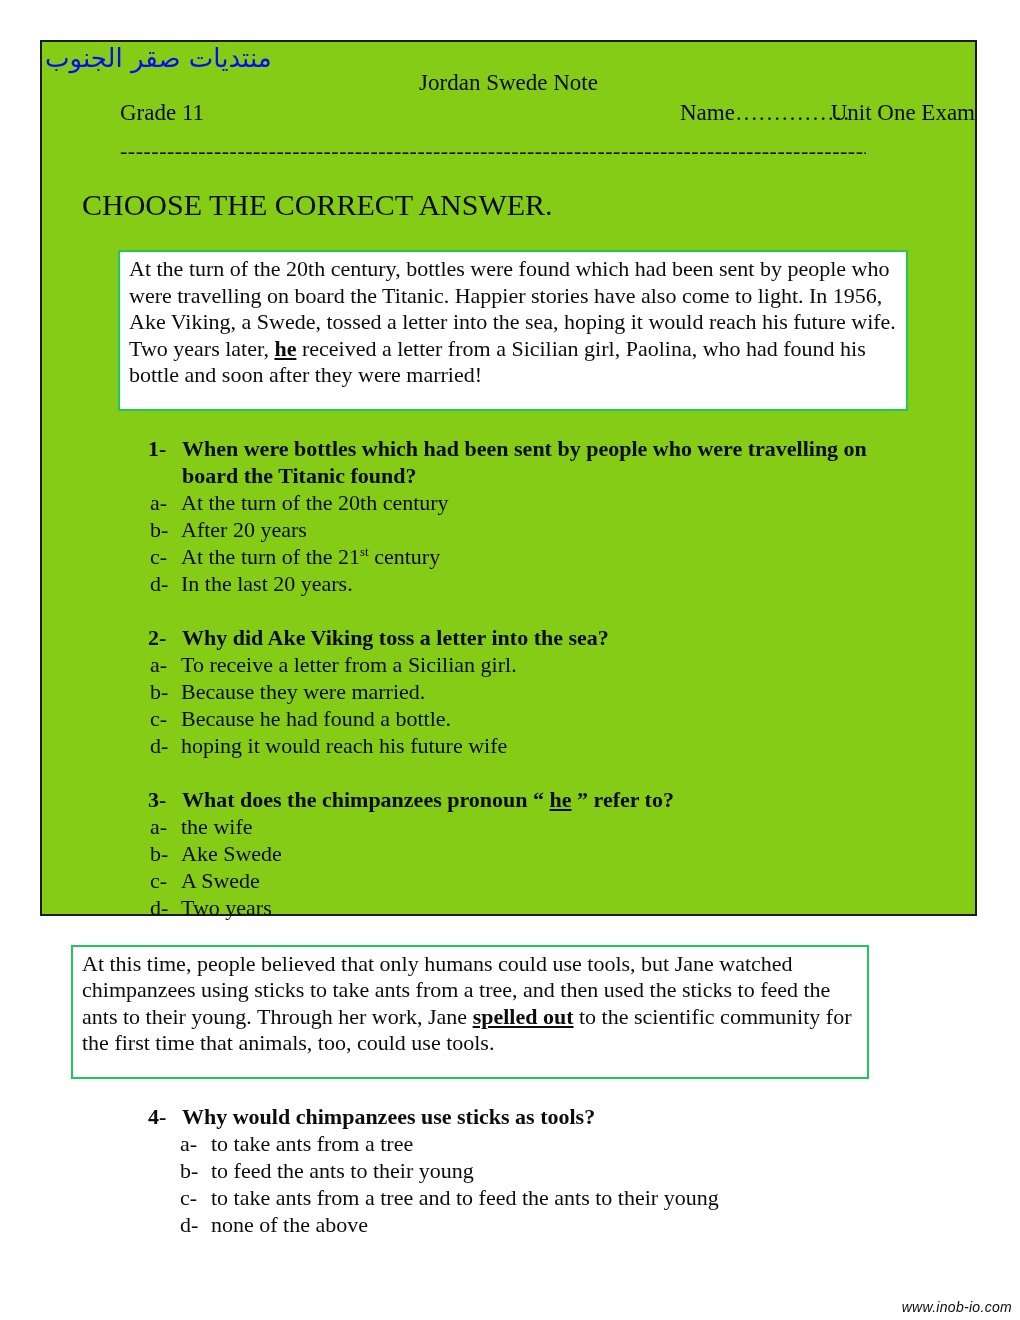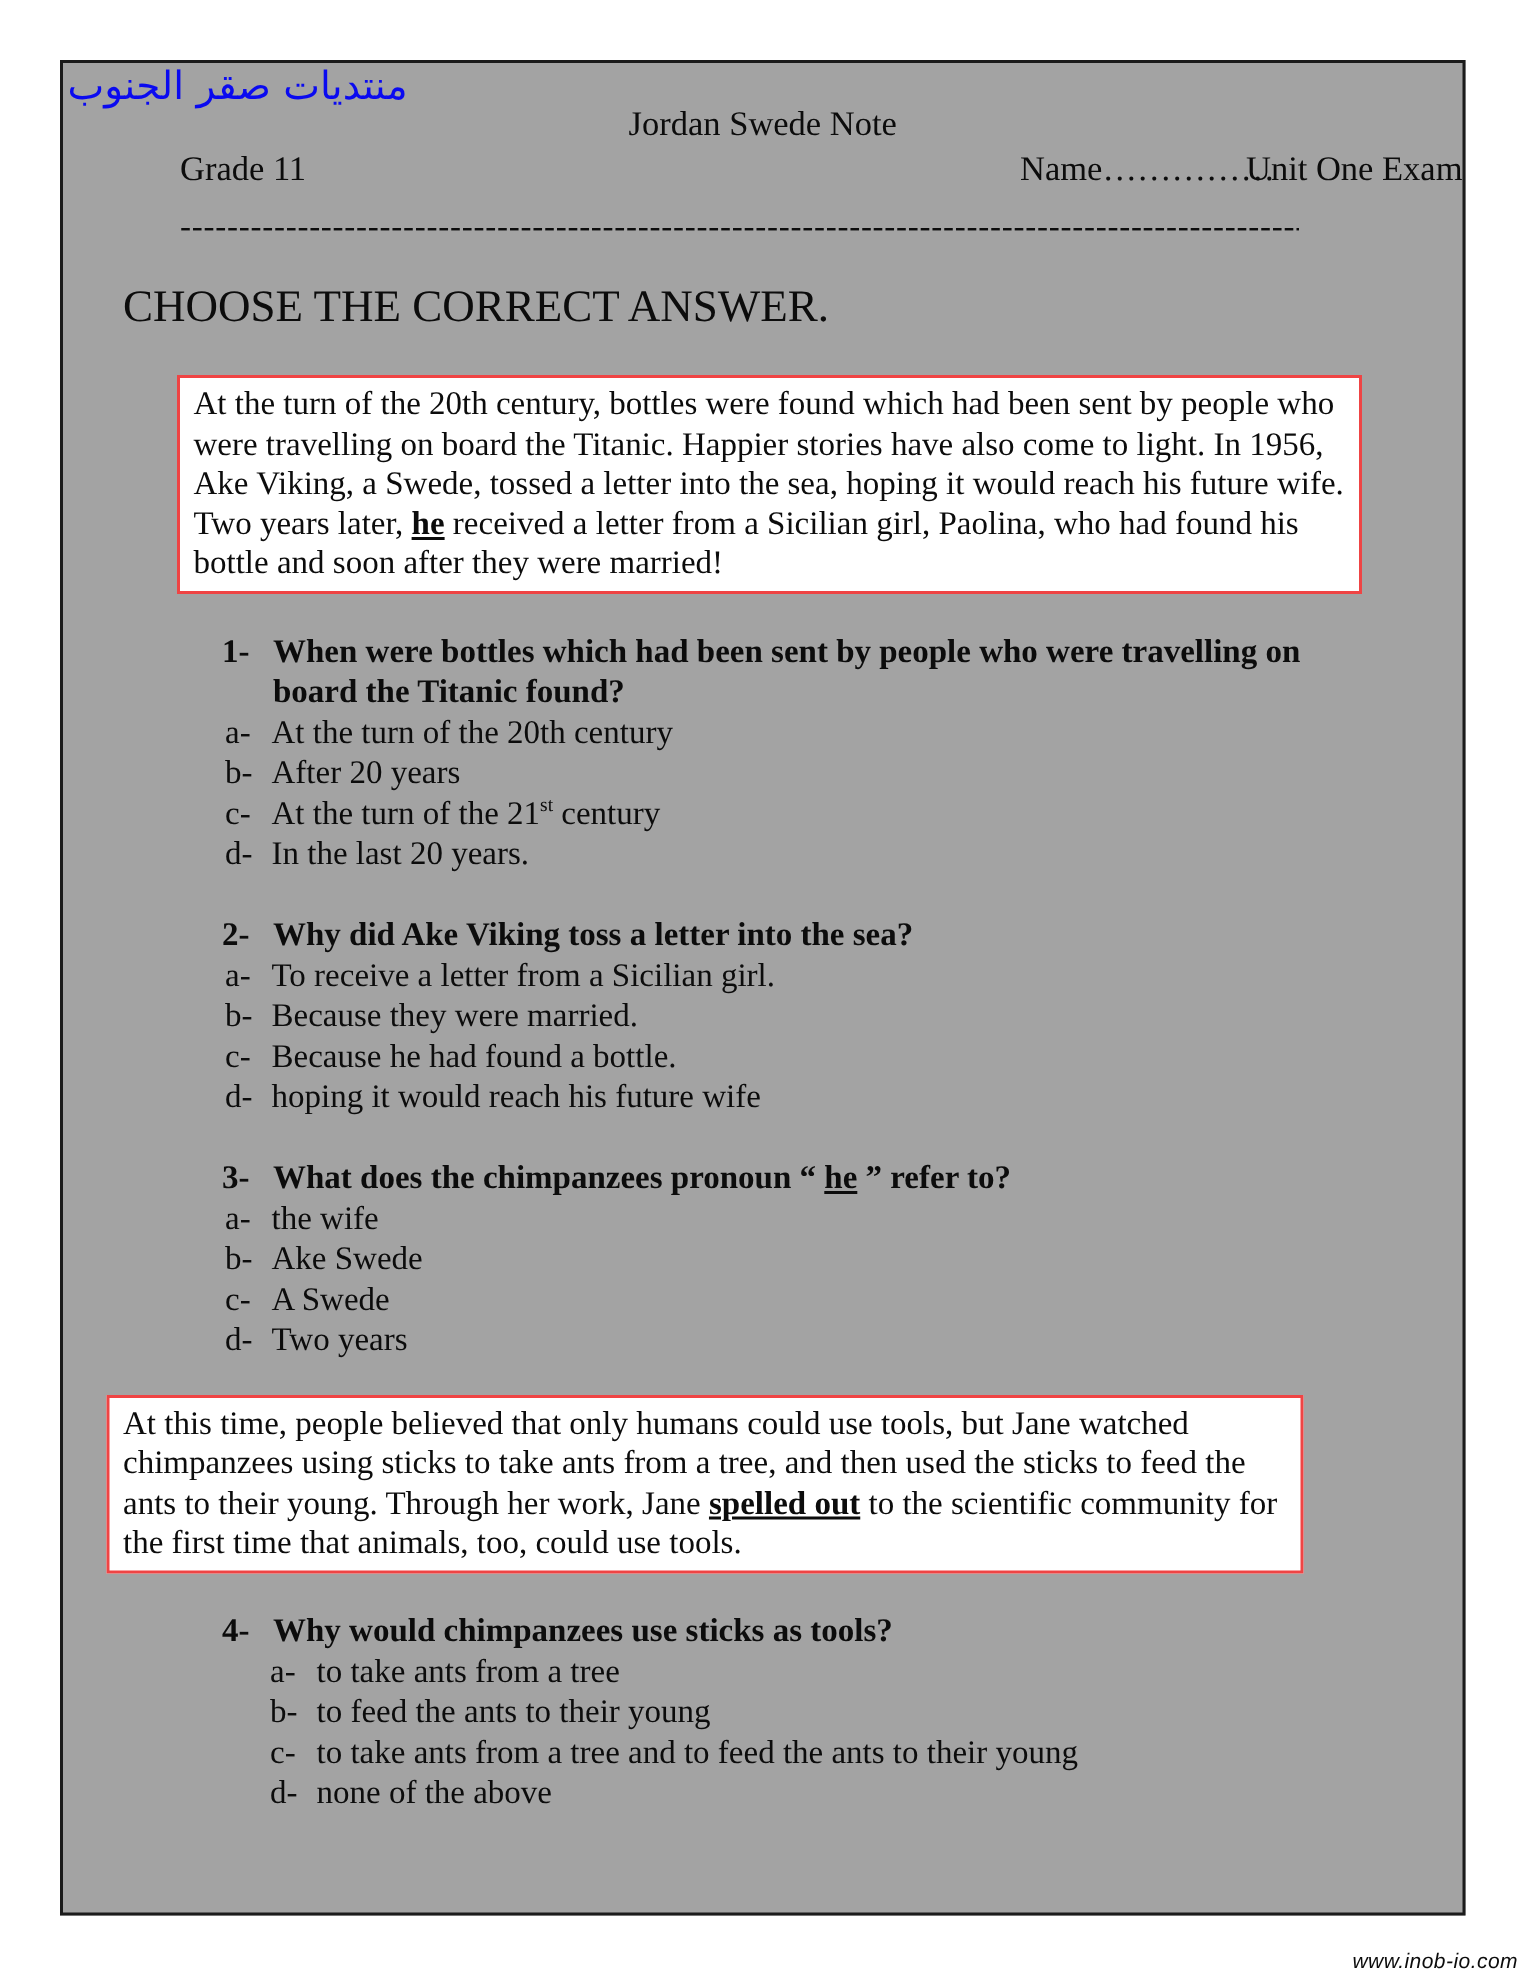--- a/index.html
+++ b/index.html
@@ -6,24 +6,24 @@
   body {
     width:1020px; height:1320px;
     background:#ffffff;
     position:relative;
     font-family:"Liberation Serif", serif;
     color:#0c0c0c;
     overflow:hidden;
   }
   .page {
     position:absolute; left:40px; top:40px;
-    width:937px; height:1237px;
+    width:937px; height:876px;
     border:2px solid #1b1b1b;
     box-sizing:border-box;
-    background:#a3a3a3;
+    background:#84cc16;
   }
   .arabic {
     position:absolute; top:1px; left:3px;
     font-family:"DejaVu Sans", sans-serif;
     font-size:26px; line-height:30px;
     color:#0a0af0;
     direction:rtl;
   }
   .title { margin-top:28px; text-align:center; font-size:23px; }
   .subrow { position:relative; height:30px; margin-top:4px; font-size:23px; }
@@ -31,23 +31,23 @@
   .exam  { position:absolute; left:0; width:100%; text-align:right; }
   .name  { position:absolute; left:638px; }
   .divider {
     margin:8px 0 0 78px; width:746px;
     font-size:22px; white-space:nowrap; overflow:hidden;
     letter-spacing:0.5px;
   }
   .instruction { margin:24px 0 0 40px; font-size:30px; }
   .passage {
     box-sizing:border-box;
-    border:2px solid #ef4444;
+    border:2px solid #22c55e;
     font-size:22px; line-height:26.5px;
-    padding:4px 9px 5px 9px;
+    padding:4px 9px 20px 9px;
     background:#fff;
   }
   .p1 { margin:28px 0 0 76px; width:790px; }
   .p2 { margin:24px 0 0 29px; width:798px; }
   .seg-bu { font-weight:bold; text-decoration:underline; }
   .u { text-decoration:underline; }
   .question { margin-left:106px; font-size:22px; line-height:27px; }
   .q1 { margin-top:24px; }
   .q2 { margin-top:27px; }
   .q3 { margin-top:27px; }

